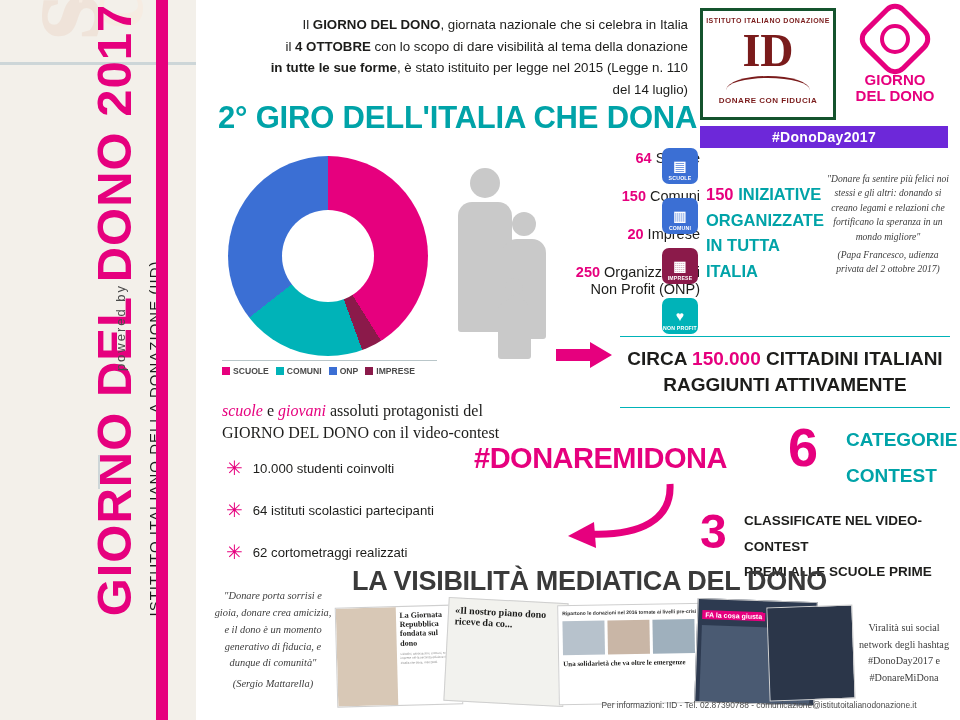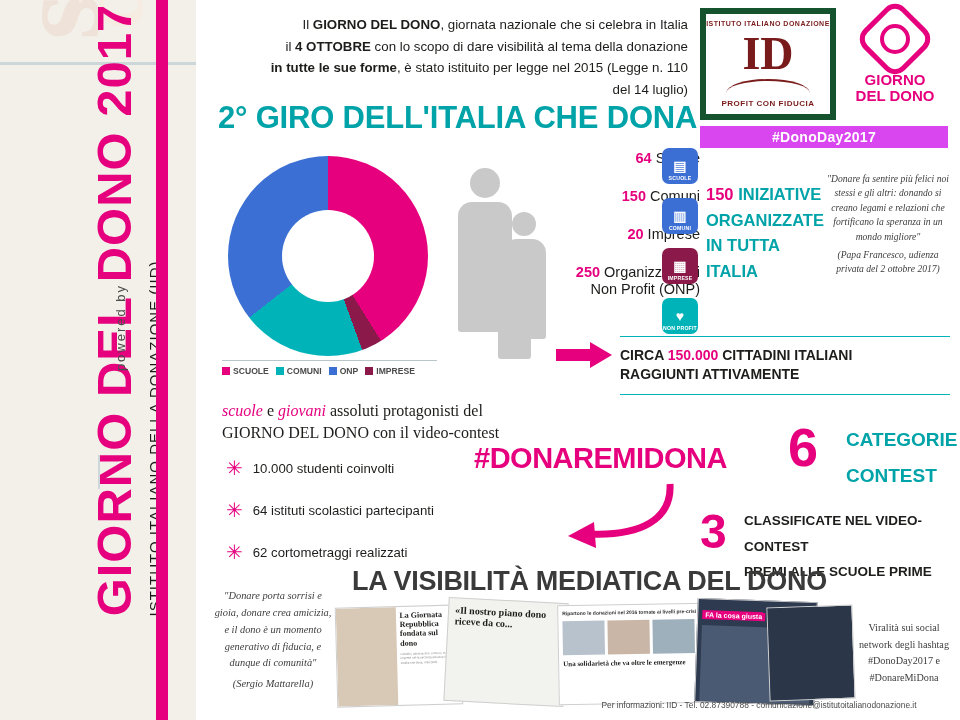--- a/index.html
+++ b/index.html
@@ -97,21 +97,21 @@
     font-size: 13.3px; line-height: 1.62; color: #1d1d1b; text-align: right;
   }
   .intro b { font-weight: bold; }
 
   
   .logo-area {
     position: absolute; left: 700px; top: 8px; width: 248px; height: 122px;
   }
   .logo-id {
     position: absolute; left: 0; top: 0; width: 136px; height: 112px;
-    border: 6px solid #14532d;
+    border: 3px solid #14532d;
     text-align: center;
   }
   .logo-id .t1 {
     font-size: 7px; color: #7a1b1b; letter-spacing: .5px; margin-top: 6px; font-weight: bold;
   }
   .logo-id .big {
     font-family: "Liberation Serif", serif;
     font-size: 46px; font-weight: bold; color: #7a1b1b; line-height: 1;
     margin-top: 4px;
   }
@@ -133,21 +133,21 @@
     transform: rotate(45deg);
   }
   .logo-gdd .mark .o2 {
     position: absolute; inset: 14px; border: 4px solid #e6007e; border-radius: 50%;
   }
   .logo-gdd .gtxt {
     text-align: center; color: #e6007e; font-weight: bold; font-size: 15px; line-height: 1.05;
   }
   .hashtag-bar {
     position: absolute; left: 0; top: 118px; width: 248px; height: 22px;
-    background: #d946ef; color: #fff; font-weight: bold; font-size: 14px;
+    background: #6d28d9; color: #fff; font-weight: bold; font-size: 14px;
     display: flex; align-items: center; justify-content: center;
     letter-spacing: .3px;
   }
 
   
   .headline {
     position: absolute; left: 218px; top: 100px;
     font-size: 31px; font-weight: bold; color: #00a3a8;
     letter-spacing: -0.2px;
   }
@@ -215,22 +215,22 @@
   }
 
   
   .arrow-pink {
     position: absolute; left: 556px; top: 340px; width: 56px; height: 30px;
   }
   .cittadini {
     position: absolute; left: 620px; top: 336px; width: 330px;
     border-top: 1px solid #00b3b8; border-bottom: 1px solid #00b3b8;
     padding: 9px 0 10px 0;
-    text-align: left;
-    font-size: 14px; font-weight: bold; color: #1d1d1b; line-height: 1.35;
+    text-align: center;
+    font-size: 19px; font-weight: bold; color: #1d1d1b; line-height: 1.35;
   }
   .cittadini .n { color: #e6007e; }
 
   
   .scuole-head {
     position: absolute; left: 222px; top: 400px; width: 300px;
     font-family: "Liberation Serif", serif;
     font-size: 16px; color: #1d1d1b; line-height: 1.35;
   }
   .scuole-head .pink { color: #e6007e; font-style: italic; }
@@ -311,21 +311,21 @@
     <span>il </span><b>4 OTTOBRE</b><span> con lo scopo di dare visibilità al tema della donazione</span><br>
     <b>in tutte le sue forme</b><span>, è stato istituito per legge nel 2015 (Legge n. 110</span><br>
     <span>del 14 luglio)</span>
   </div>
 
   <div class="logo-area">
     <div class="logo-id">
       <div class="t1">ISTITUTO ITALIANO DONAZIONE</div>
       <div class="big">ID</div>
       <div class="arc"></div>
-      <div class="t2">PROFIT CON FIDUCIA</div>
+      <div class="t2">DONARE CON FIDUCIA</div>
     </div>
     <div class="logo-gdd">
       <div class="mark">
         <div class="o1"></div>
           <div class="o2"></div>
       </div>
       <div class="gtxt">
         <div>GIORNO</div>
         <div>DEL DONO</div>
       </div>

